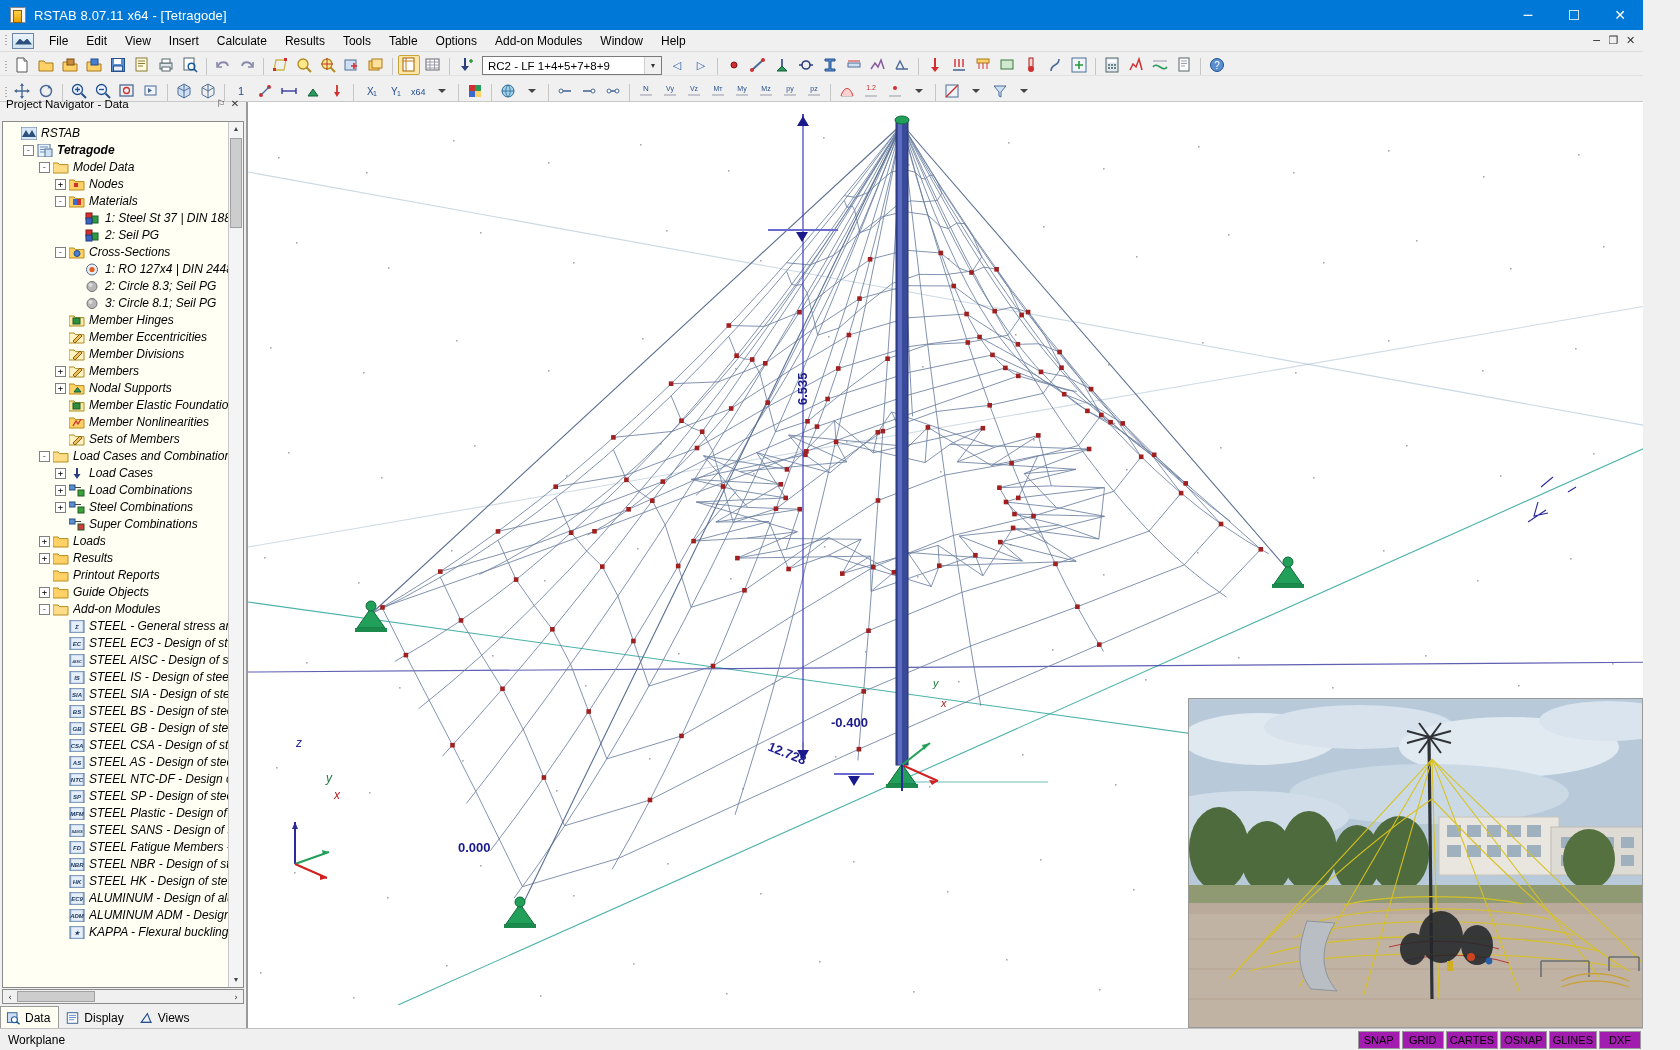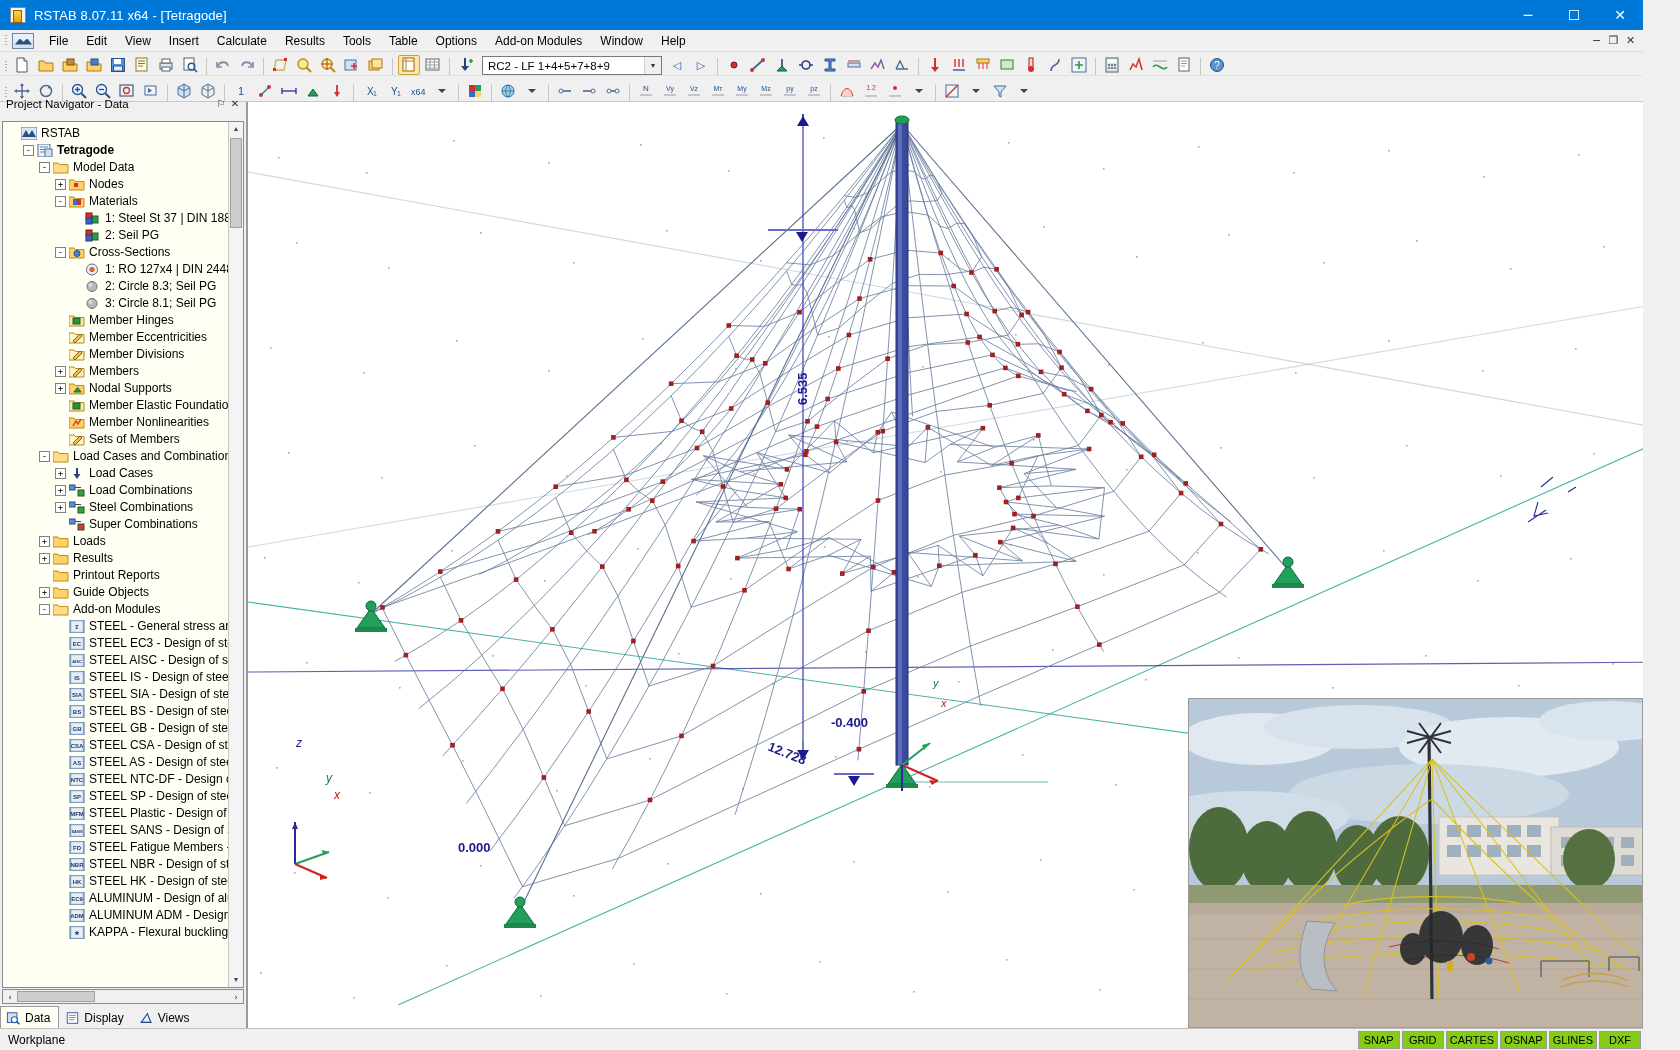--- a/index.html
+++ b/index.html
@@ -92,21 +92,21 @@
   }
   .nav-header {
     height: 19px; display: flex; align-items: center; padding: 0 4px 16px 6px;
     font-size: 11.5px; color: #000; background: #f0f0f0;
   }
   .nav-header .title { flex: 1 1 auto; }
   .nav-header .hbtn { width: 14px; height: 14px; display:flex; align-items:center; justify-content:center;
                       font-size: 10px; color: #333; font-family: "DejaVu Sans", sans-serif; }
   .tree-wrap {
     flex: 1 1 auto; background: #fffff4; border: 1px solid #8a8a8a; margin: 0 2px;
-    overflow: hidden; position: relative;
+    overflow: hidden; position: relative; font-style: italic;
   }
   .tree { padding: 3px 0 0 0; font-size: 12px; line-height: 17px; position: relative; }
   .trow { display: flex; align-items: center; height: 17px; white-space: nowrap; position: relative; }
   .expander {
     width: 11px; height: 11px; border: 1px solid #808080; background: #fff;
     font-size: 9px; line-height: 9px; text-align: center; color: #000; flex: 0 0 11px;
     font-family: "DejaVu Sans Mono", monospace; margin-right: 3px;
   }
   .expander.none { border: none; background: transparent; }
   .ticon { width: 16px; height: 14px; flex: 0 0 16px; margin-right: 4px; position: relative; }
@@ -143,21 +143,21 @@
     border: 1px solid #9a9a9a; overflow: hidden;
   }
   
   .statusbar {
     height: 22px; flex: 0 0 22px; background: #f0f0f0; display: flex; align-items: center;
     border-top: 1px solid #c0c0c0; font-size: 12px;
   }
   .statusbar .sb-text { padding-left: 8px; flex: 1 1 auto; }
   .sb-btn {
     min-width: 42px; height: 18px; margin-right: 2px; border: 1px solid #9a9a9a;
-    background: #84cc16; display: flex; align-items: center; justify-content: center;
+    background: #a21caf; display: flex; align-items: center; justify-content: center;
     font-size: 11px; padding: 0 3px; color: #000;
   }
   .dimlabel { font-family: "Liberation Sans", sans-serif; font-weight: bold; fill: #1a1a8c; }
 </style>
 </head>
 <body>
 
 <div class="app">
 
   <div class="titlebar">

